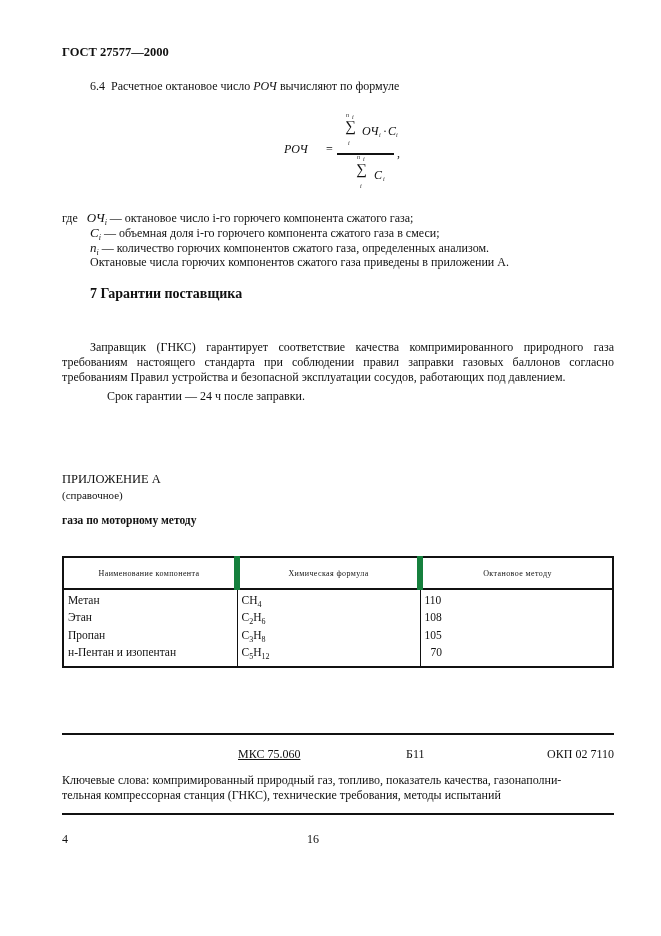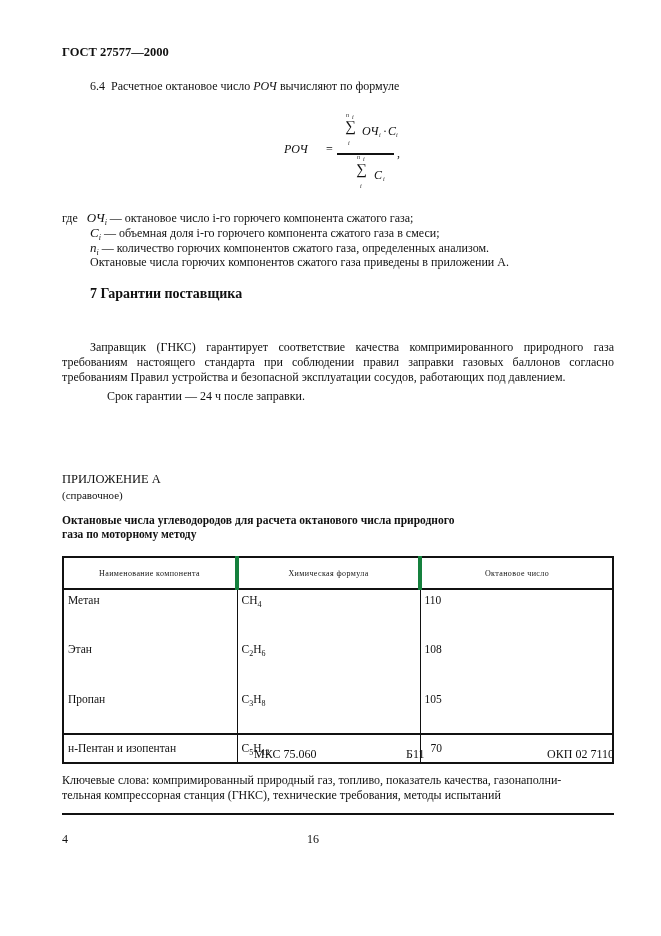--- a/index.html
+++ b/index.html
@@ -15,23 +15,23 @@
   .formula .bar { position: absolute; left: 53px; top: 41px; width: 57px; height: 1.5px; background: #111; }
   .formula .comma { position: absolute; left: 113px; top: 34px; }
   .formula .sig { position: absolute; font-size: 15px; }
   .formula .small { position: absolute; font-size: 6px; font-style: italic; }
   .formula .it { position: absolute; font-style: italic; }
   .h7 { left: 90px; top: 286px; font-weight: bold; font-size: 14px; }
   .center { text-align: left; }
   table.oct { position: absolute; left: 62px; top: 556px; width: 552px; border-collapse: collapse;
               border: 2px solid #111; font-size: 11.5px; }
   table.oct th { font-weight: normal; font-size: 8px; letter-spacing: 0.4px; height: 28px;
-                 border-bottom: 2px solid #111; border-left: 4px solid #15803d; text-align: center; }
+                 border-bottom: 2px solid #111; border-left: 6px solid #15803d; text-align: center; }
   table.oct th:first-child { border-left: none; }
-  table.oct td { border-left: 1px solid #111; padding: 16px 4px; line-height: 12px; vertical-align: top; }
+  table.oct td { border-left: 1px solid #111; padding: 0 4px; line-height: 12px; vertical-align: top; }
   table.oct td:first-child { border-left: none; }
   table.oct tr.first td { padding-top: 4px; }
   table.oct tr.last td { padding-bottom: 3px; }
   .rule { left: 62px; width: 552px; height: 2px; background: #111; }
   sub { font-size: 8px; }
 </style>
 </head>
 <body>
 
 <div class="abs std">ГОСТ 27577—2000</div>
@@ -80,35 +80,34 @@
 </div>
 <div class="abs p" style="left:90px; top:255px;text-align:right;">Октановые числа горючих компонентов сжатого газа приведены в приложении А.</div>
 
 <div class="abs h7">7 Гарантии поставщика</div>
 <div class="abs p" style="left:62px; top:340px; width:552px; text-align:justify; text-indent:28px;">Заправщик (ГНКС) гарантирует соответствие качества компримированного природного газа требованиям настоящего стандарта при соблюдении правил заправки газовых баллонов согласно требованиям Правил устройства и безопасной эксплуатации сосудов, работающих под давлением.</div>
 <div class="abs p" style="left:107px; top:389px;">Срок гарантии — 24 ч после заправки.</div>
 
 <div class="abs p center" style="left:62px; width:552px; top:472px; font-size:12.5px;">ПРИЛОЖЕНИЕ А</div>
 <div class="abs p center" style="left:62px; width:552px; top:488px; font-size:11px;">(справочное)</div>
 <div class="abs p center" style="left:62px; width:552px; top:513px; font-weight:bold; font-size:11.5px; line-height:14px;">
-  <div>Октановые числа углеводородов для расчета октанового числа природного</div>
   <div>газа по моторному методу</div>
 </div>
 
 <table class="oct">
   <colgroup>
       <col style="width:174px">
       <col style="width:183px">
       <col>
     </colgroup>
   <thead>
     <tr>
       <th>Наименование компонента</th>
       <th>Химическая формула</th>
-      <th>Октановое число</th>
+      <th>Октановое методу</th>
     </tr>
   </thead>
   <tbody>
     <tr class="first">
       <td>Метан</td>
       <td class="center"><span>CH</span><sub>4</sub></td>
       <td class="center">110</td>
     </tr>
     <tr>
       <td>Этан</td>
@@ -122,21 +121,21 @@
     </tr>
     <tr class="last">
       <td>н-Пентан и изопентан</td>
       <td class="center"><span>C</span><sub>5</sub><span>H</span><sub>12</sub></td>
       <td class="center" style="padding-left:10px;">70</td>
     </tr>
   </tbody>
 </table>
 
 <div class="abs rule" style="top:733px;"></div>
-<div class="abs p" style="left:254px; top:747px;">МКС 75.060</div>
+<div class="abs p" style="left:238px; top:747px;text-decoration:underline;">МКС 75.060</div>
 <div class="abs p" style="left:406px; top:747px;">Б11</div>
 <div class="abs p" style="right:47px; top:747px;">ОКП 02 7110</div>
 <div class="abs p" style="left:62px; top:773px; width:560px;">
   <div>Ключевые слова: компримированный природный газ, топливо, показатель качества, газонаполни-</div>
   <div>тельная компрессорная станция (ГНКС), технические требования, методы испытаний</div>
 </div>
 <div class="abs rule" style="top:813px;"></div>
 <div class="abs p" style="left:62px; top:832px;">4</div>
 <div class="abs p" style="left:307px; top:832px;">16</div>
 

